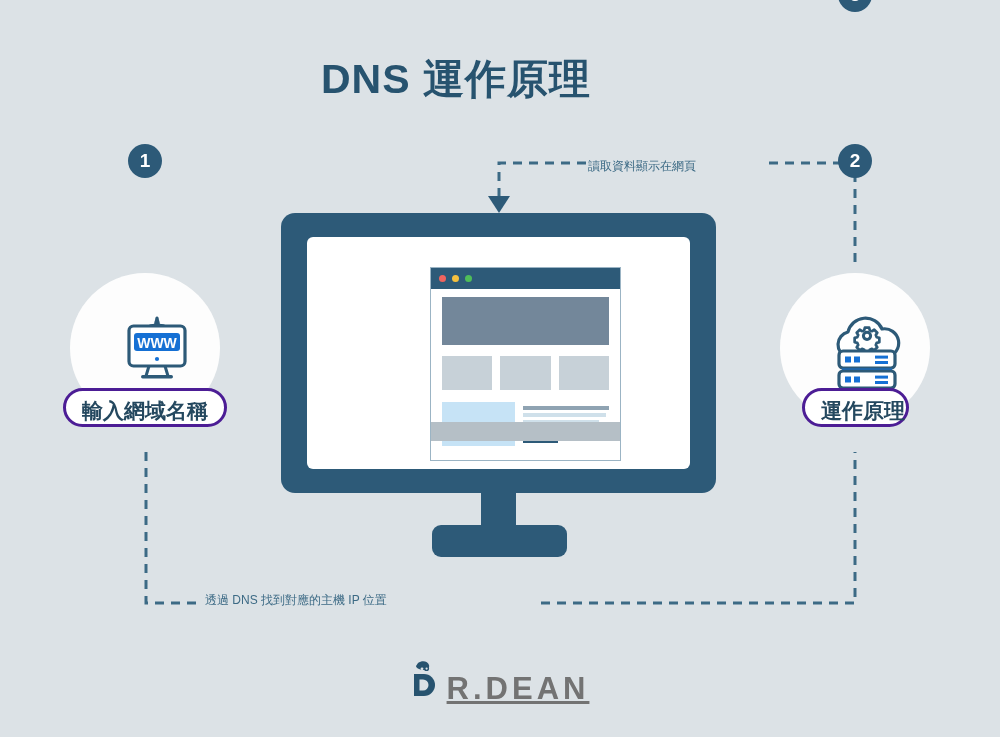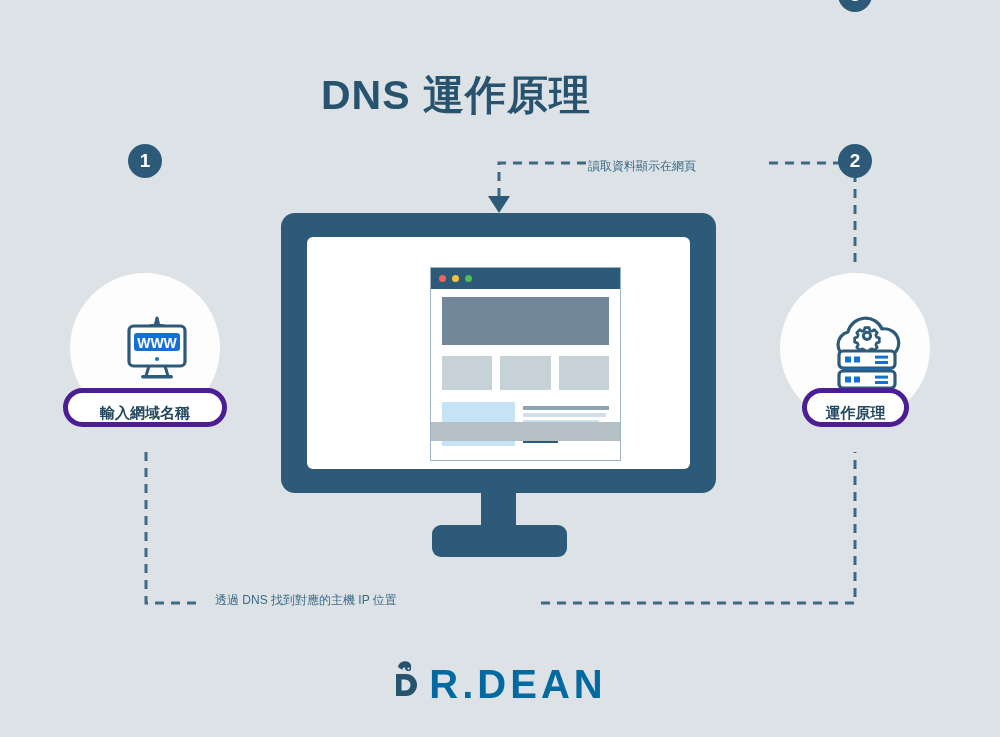--- a/index.html
+++ b/index.html
@@ -7,38 +7,38 @@
   body{
     width:1000px;height:737px;
     background:#dce2e6;
     font-family:"Liberation Sans","DejaVu Sans",sans-serif;
     overflow:hidden;position:relative;
   }
   #stage{position:relative;width:1000px;height:737px;}
 
   
   .title{
-    position:absolute;top:68px;left:0;width:912px;
+    position:absolute;top:52px;left:0;width:912px;
     text-align:center;
     font-size:41px;font-weight:bold;
     color:#27536f;letter-spacing:1px;
     white-space:nowrap;
   }
 
   
   .wires{position:absolute;left:0;top:0;width:1000px;height:737px;}
 
   
   .wire-label{
     position:absolute;
     font-size:12px;color:#3c6a85;
     white-space:nowrap;font-weight:500;
   }
   #label-top{left:588px;top:158px;}
-  #label-bottom{left:215px;top:592px;}
+  #label-bottom{left:205px;top:592px;}
 
   
   .monitor{position:absolute;left:281px;top:213px;width:435px;height:280px;
     background:#2d5a78;border-radius:14px;}
   .screen{position:absolute;left:26px;top:24px;width:383px;height:232px;
     background:#ffffff;border-radius:6px;overflow:hidden;}
   .neck{position:absolute;left:481px;top:493px;width:35px;height:32px;background:#2d5a78;}
   .base{position:absolute;left:432px;top:525px;width:135px;height:32px;
     background:#2d5a78;border-radius:9px;}
 
@@ -68,23 +68,23 @@
   
   .node{position:absolute;}
   .circle-bg{
     position:absolute;width:150px;height:150px;border-radius:50%;
     background:#fdfdfd;left:0;top:0;
   }
   .icon-holder{position:absolute;left:12px;top:0;width:150px;height:150px;
     display:flex;align-items:center;justify-content:center;}
   .pill{
     position:absolute;
-    background:#ffffff;border:5px solid #4c1d95;border-radius:22px;
+    background:#ffffff;border:3px solid #4c1d95;border-radius:22px;
     height:39px;line-height:39px;
-    color:#24485f;font-size:15px;font-weight:bold;
+    color:#24485f;font-size:21px;font-weight:bold;
     text-align:center;white-space:nowrap;box-sizing:border-box;
     padding:0 16px;
   }
   .num{
     position:absolute;width:34px;height:34px;border-radius:50%;
     background:#2d5a78;color:#ffffff;
     font-size:19px;font-weight:bold;
     display:flex;align-items:center;justify-content:center;
     box-sizing:border-box;
   }
@@ -97,22 +97,22 @@
   
   #node-right{left:780px;top:273px;width:150px;height:150px;}
   #pill-right{left:22px;top:115px;width:107px;}
   #num-right{left:838px;top:144px;}
   #num-right-top{left:838px;top:-22px;}
 
   
   .logo{position:absolute;left:0;top:660px;width:1000px;text-align:center;}
   .logo-inner{display:inline-flex;align-items:flex-end;gap:2px;}
   .logo-text{
-    font-size:40px;font-weight:bold;color:#0369a1;
-    letter-spacing:4px;line-height:1;
+    font-size:31px;font-weight:bold;color:#737373;
+    letter-spacing:4px;line-height:1;text-decoration:underline;
   }
 </style>
 </head>
 <body>
 
 <div id="stage">
 
   <div class="title">DNS 運作原理</div>
 
   <svg class="wires" viewBox="0 0 1000 737" width="1000" height="737">

